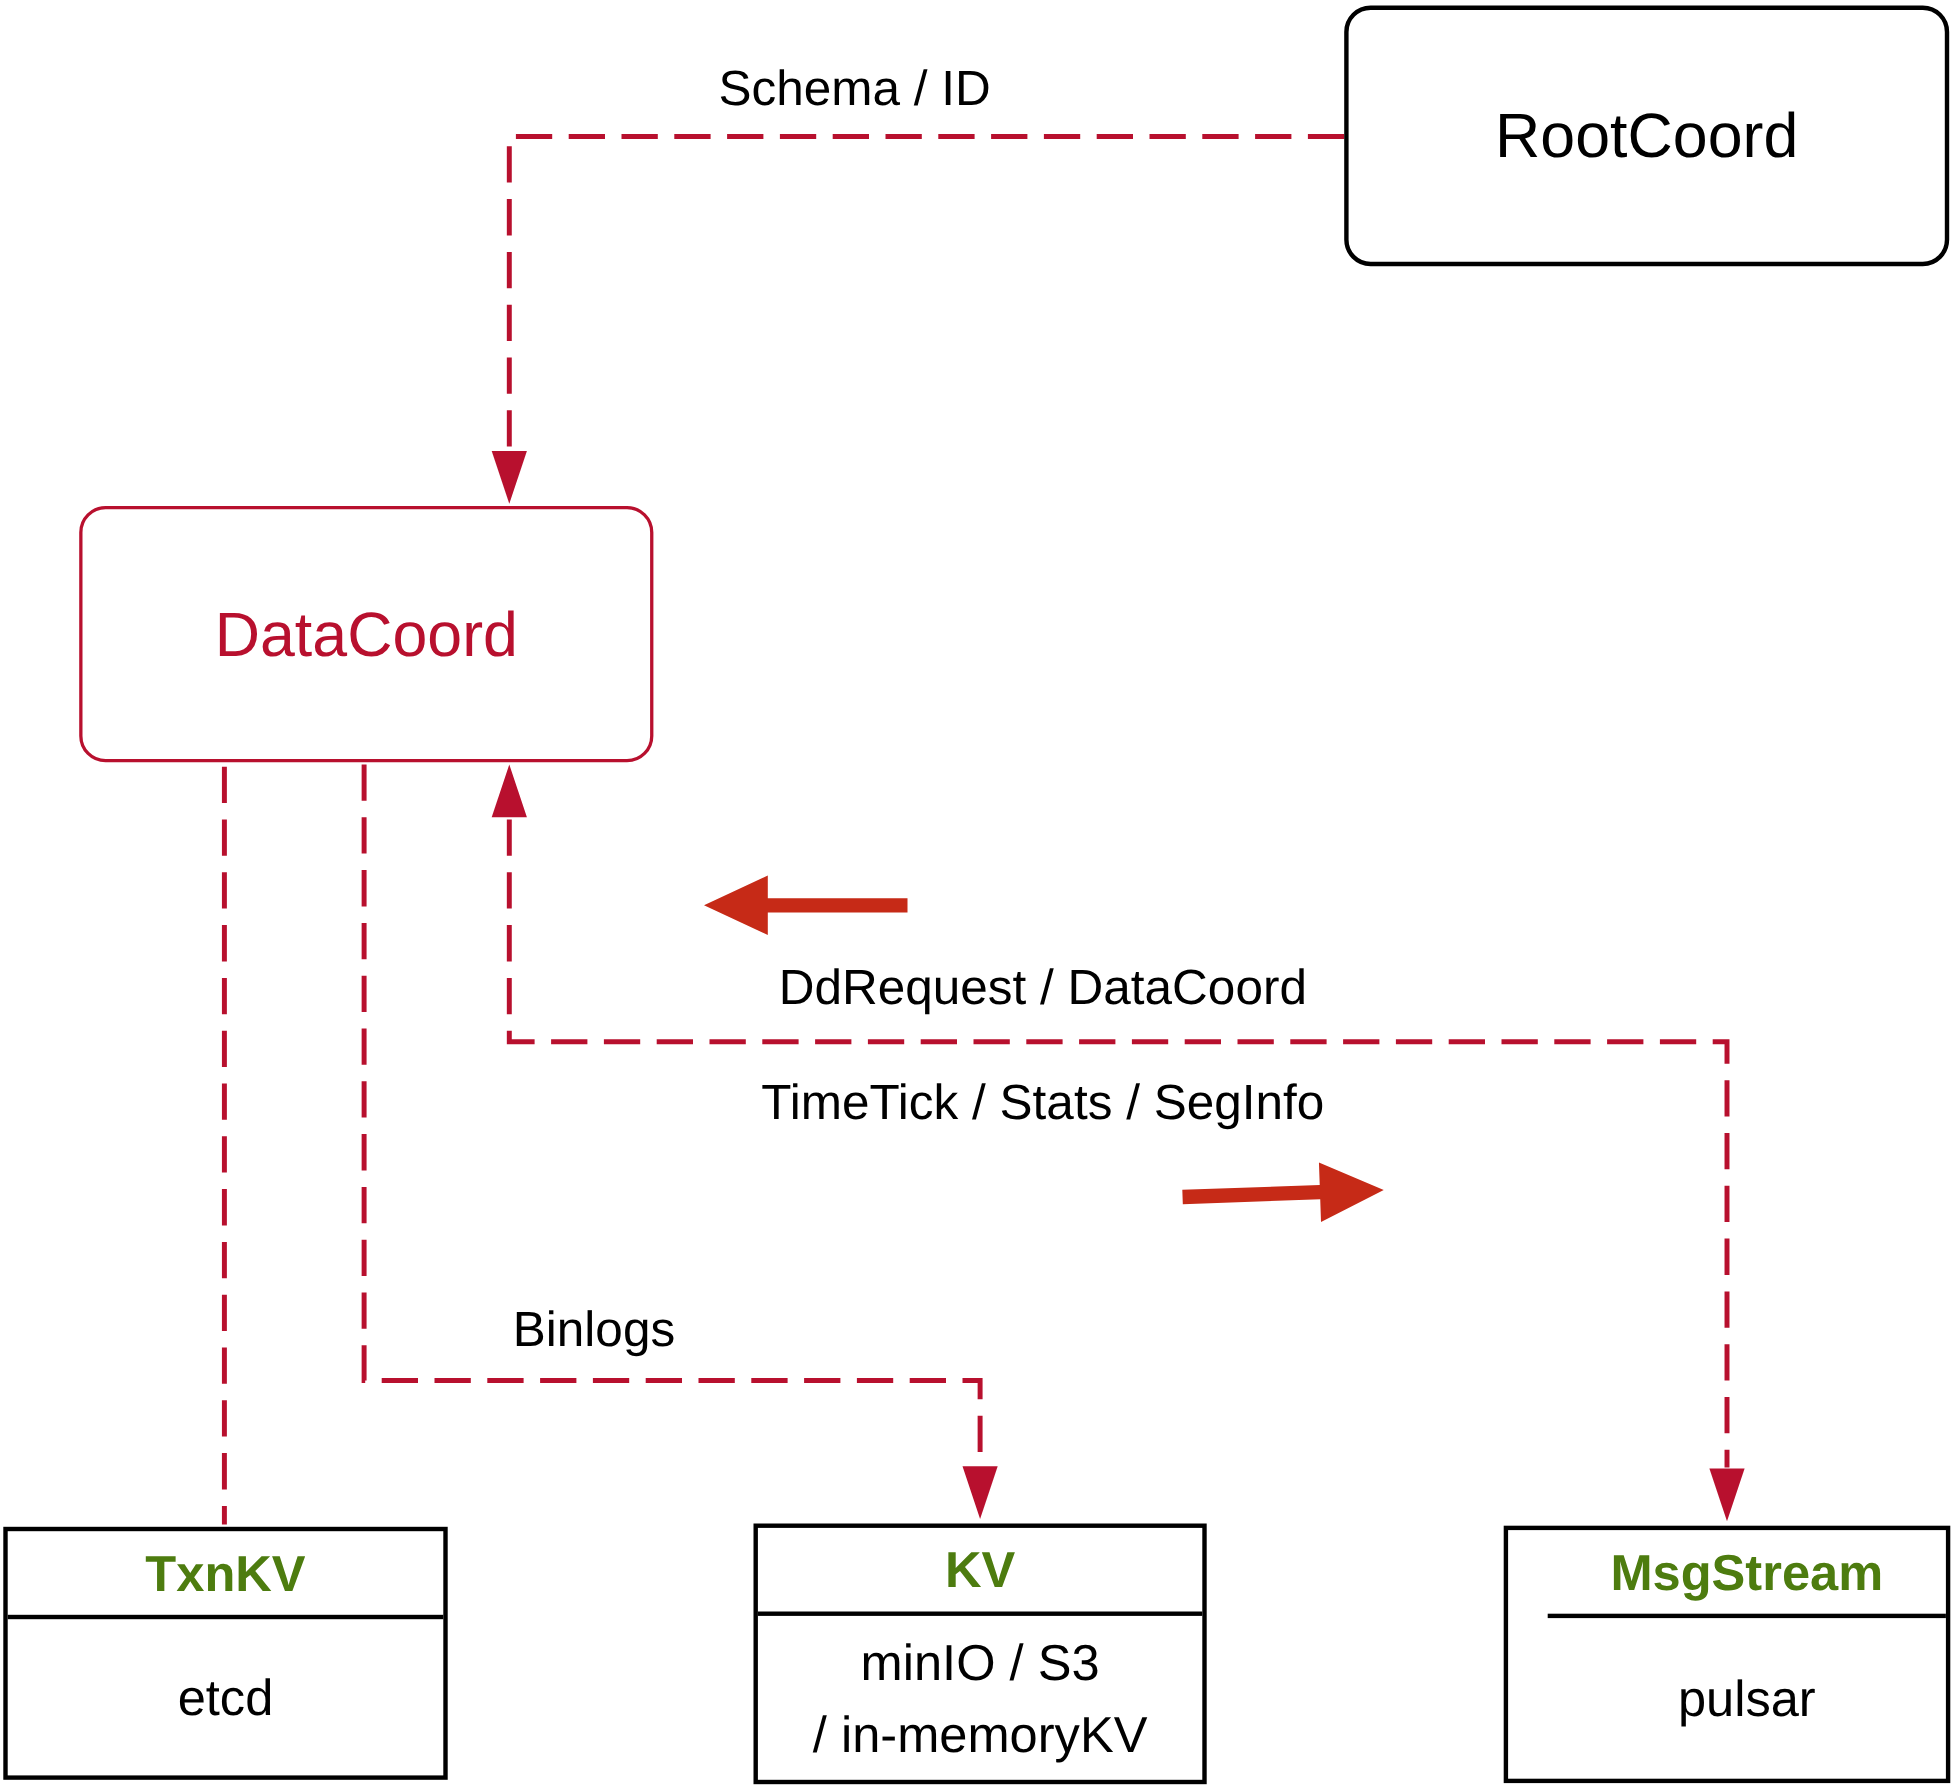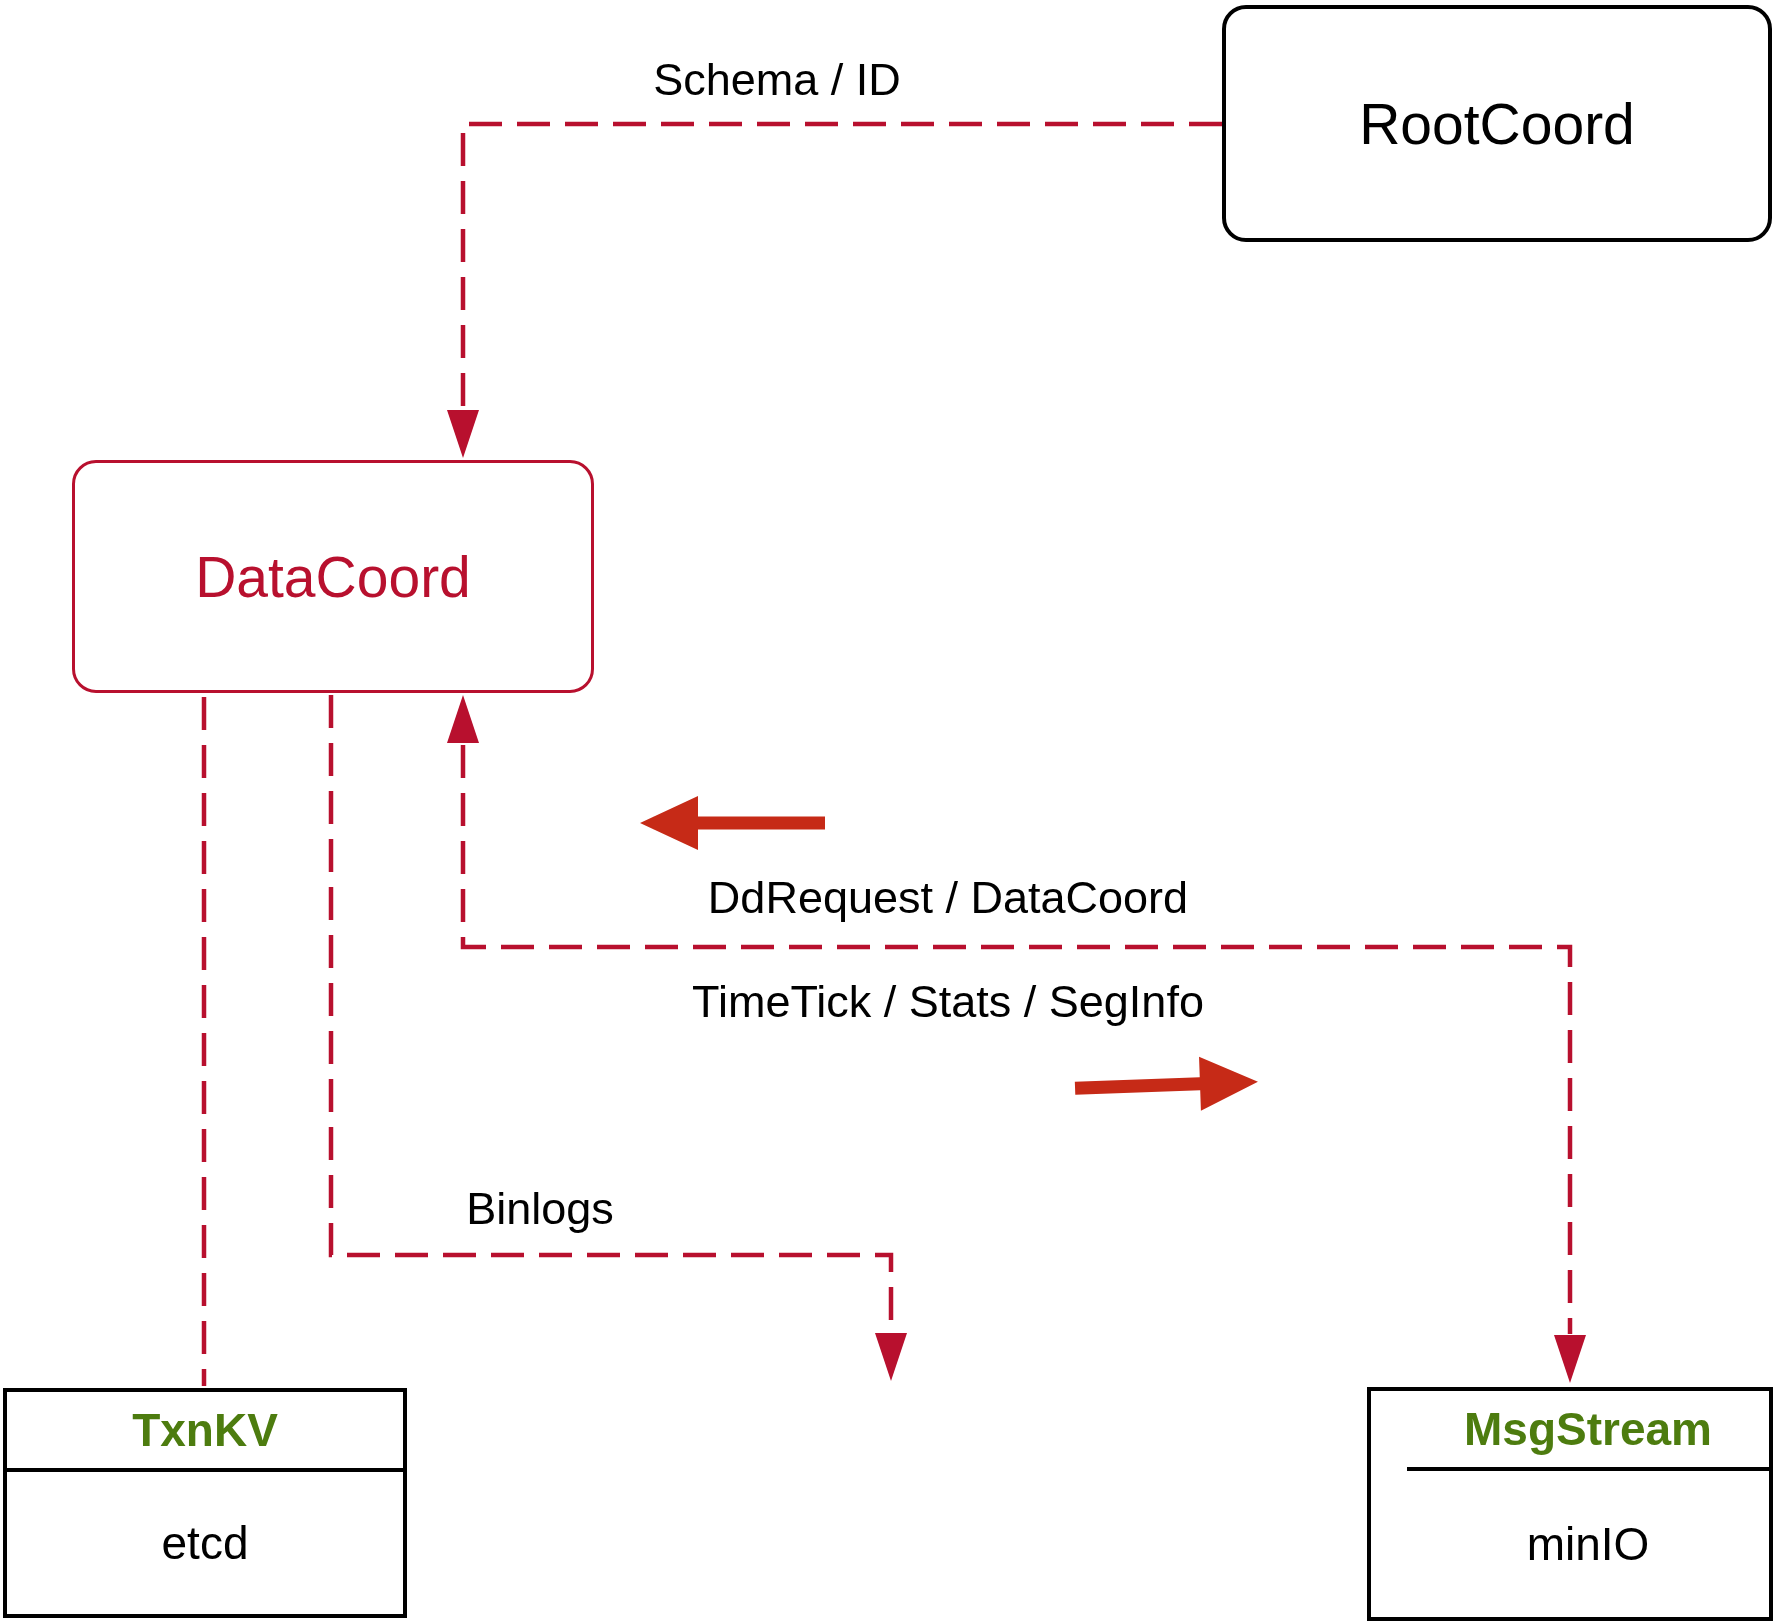--- a/index.html
+++ b/index.html
@@ -107,25 +107,32 @@
     <span>DataCoord</span>
   </div>
 
   <div class="table-node" style="left:3px; top:1388px; width:404px; height:230px;">
     <div class="hdr">TxnKV</div>
     <div class="bdy">
       <div>etcd</div>
     </div>
   </div>
 
+  <div class="table-node" style="left:685px; top:1385px; width:412px; height:237px;">
+    <div class="hdr">KV</div>
+    <div class="bdy">
+      <div>minIO / S3</div>
+      <div>/ in-memoryKV</div>
+    </div>
+  </div>
 
   <div class="table-node" style="left:1367px; top:1387px; width:406px; height:234px;padding-left:36px;">
     <div class="hdr">MsgStream</div>
     <div class="bdy">
-      <div>minIO</div>
+      <div>pulsar</div>
     </div>
   </div>
 
   <div class="edge-label" style="left:745px; top:80px;margin-left:32px;">Schema / ID</div>
 
   <div class="edge-label" style="left:948px; top:898px;">DdRequest / DataCoord</div>
 
   <div class="edge-label" style="left:948px; top:1002px;">TimeTick / Stats / SegInfo</div>
 
   <div class="edge-label" style="left:540px; top:1209px;">Binlogs</div>

